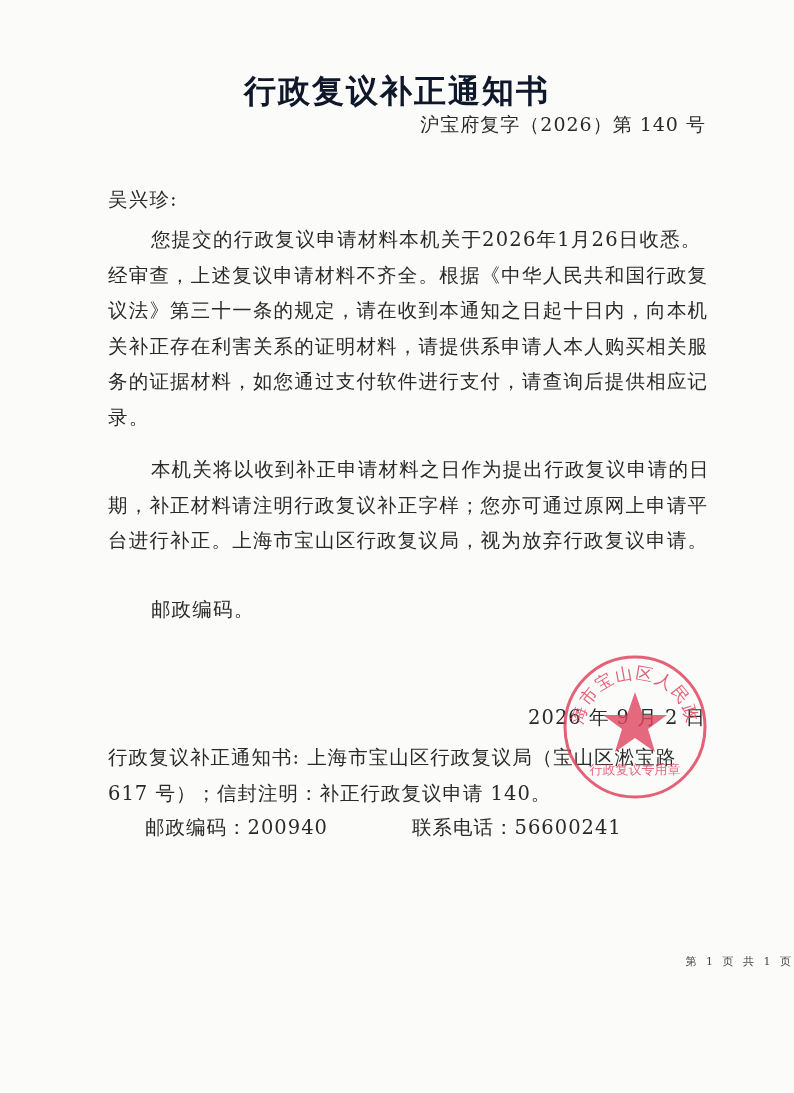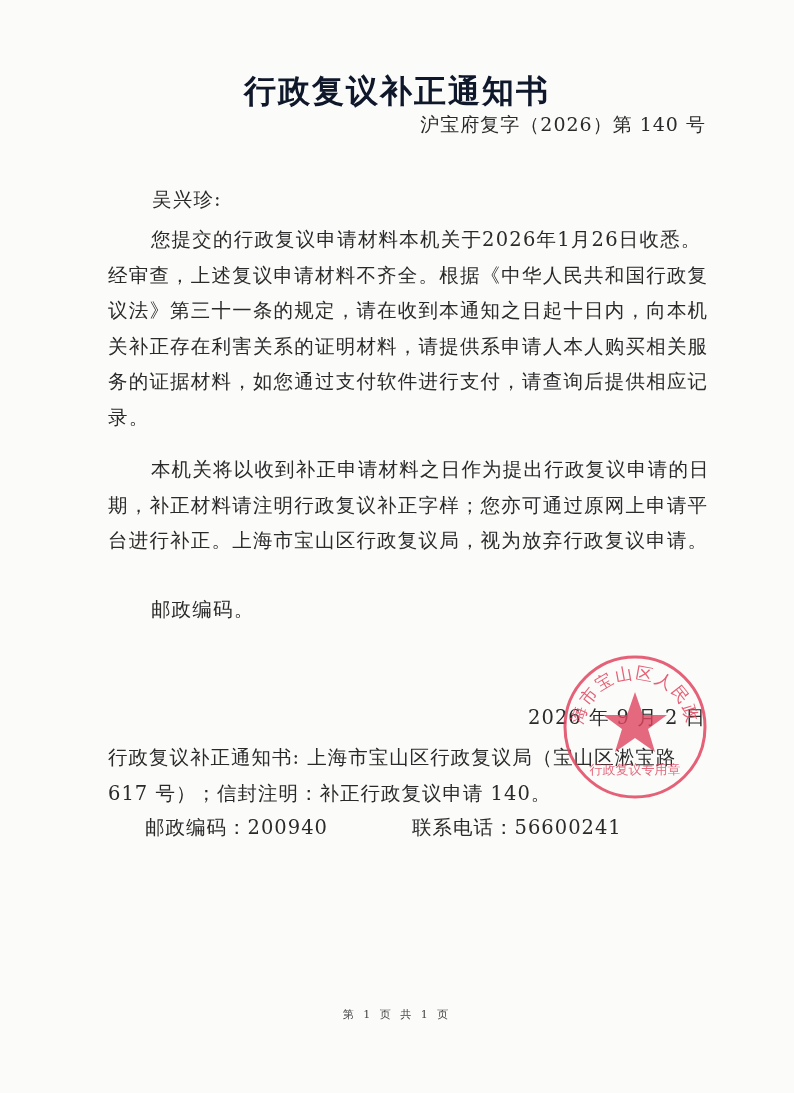--- a/index.html
+++ b/index.html
@@ -9,30 +9,30 @@
     font-family:"DejaVu Serif","Liberation Serif",serif;
     color:#2a2a2a;
   }
   .abs { position:absolute; }
   .title {
     left:0; width:794px; top:70px; text-align:center;
     font-size:32px; font-weight:bold; letter-spacing:2px; color:#0f172a;
   }
   .docno { right:88px; top:112px; font-size:19px; letter-spacing:1px; }
   .body-text { left:108px; width:604px; font-size:19.5px; line-height:35.5px; letter-spacing:1.2px; }
-  .salutation { top:182px;margin-left:44px; }
+  .salutation { top:182px; }
   .para1 { top:222px; text-indent:2.2em; }
   .para2 { top:452px; text-indent:2.2em; }
   .para3 { top:592px; text-indent:2.2em; }
   b, .bold { font-weight:normal; }
   .date { right:88px; top:704px; font-size:19.5px; letter-spacing:1px; }
   .addr { left:108px; width:604px; top:740px; font-size:19.5px; line-height:36px; letter-spacing:1px; }
   .postal { left:108px; top:814px; font-size:19.5px; letter-spacing:1px;margin-left:37px; }
   .phone { left:412px; top:814px; font-size:19.5px; letter-spacing:1px; }
-  .footer { left:0; width:794px; top:1007px; text-align:center; font-size:11px; letter-spacing:3px; color:#444; }
+  .footer { left:0; width:794px; top:954px; text-align:right; font-size:11px; letter-spacing:3px; color:#444; }
   .seal { left:560px; top:652px; width:150px; height:150px; }
 </style>
 </head>
 <body>
 
 <div class="abs title">行政复议补正通知书</div>
 <div class="abs docno">沪宝府复字（2026）第 140 号</div>
 
 <div class="abs body-text salutation">吴兴珍:</div>
 

